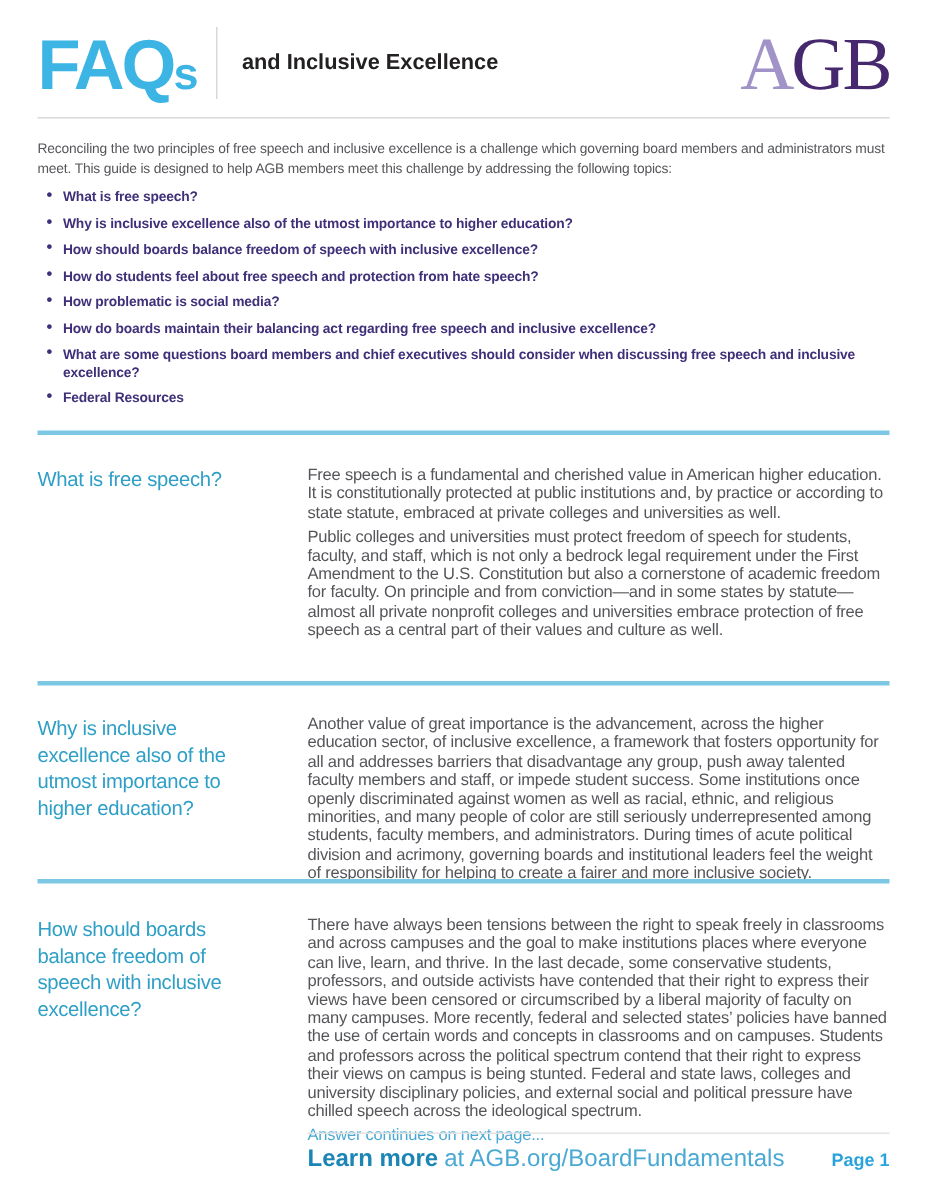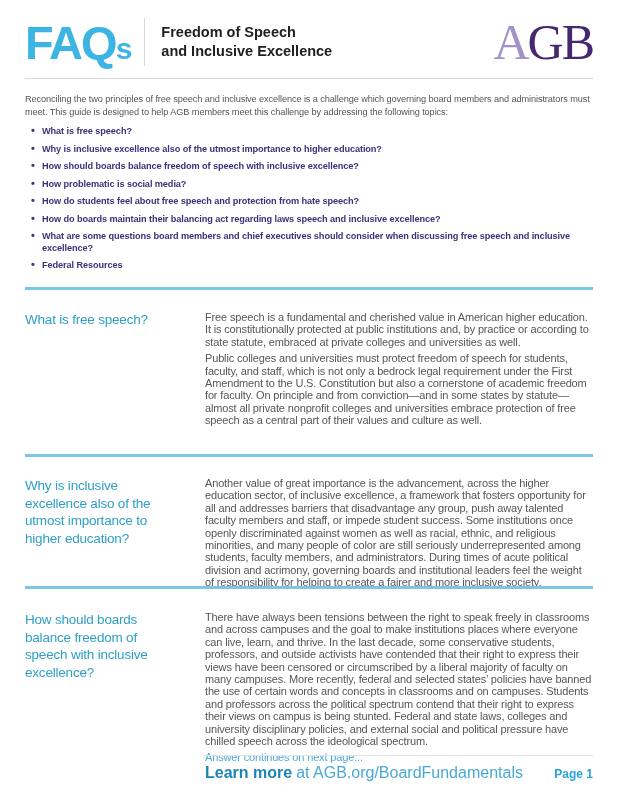--- a/index.html
+++ b/index.html
@@ -64,37 +64,36 @@
 <body>
 
 <div class="page">
 
   <header class="band header">
     <div class="faqs-logo">
       <span class="faq">FAQ</span><span class="faq-s">s</span>
     </div>
     <div class="vrule"></div>
     <div class="doc-title">
-      <div>Freedom of Speech</div>
       <div>and Inclusive Excellence</div>
     </div>
     <div class="agb-logo">
       <span class="agb-a">A</span><span class="agb-gb">GB</span>
     </div>
   </header>
 
   <p class="band intro">Reconciling the two principles of free speech and inclusive excellence is a challenge which governing board members and administrators must meet. This guide is designed to help AGB members meet this challenge by addressing the following topics:</p>
 
   <ul class="band toc">
     <li>What is free speech?</li>
     <li>Why is inclusive excellence also of the utmost importance to higher education?</li>
     <li>How should boards balance freedom of speech with inclusive excellence?</li>
+    <li>How do students feel about free speech and protection from hate speech?</li>
     <li>How problematic is social media?</li>
-    <li>How do students feel about free speech and protection from hate speech?</li>
-    <li>How do boards maintain their balancing act regarding laws speech and inclusive excellence?</li>
+    <li>How do boards maintain their balancing act regarding free speech and inclusive excellence?</li>
     <li>What are some questions board members and chief executives should consider when discussing free speech and inclusive excellence?</li>
     <li>Federal Resources</li>
   </ul>
 
   <div id="divider-1" class="band divider"></div>
 
   <section id="section-1" class="band faq-section">
     <h2 class="q">What is free speech?</h2>
     <div class="a">
       <p>Free speech is a fundamental and cherished value in American higher education. It is constitutionally protected at public institutions and, by practice or according to state statute, embraced at private colleges and universities as well.</p>

